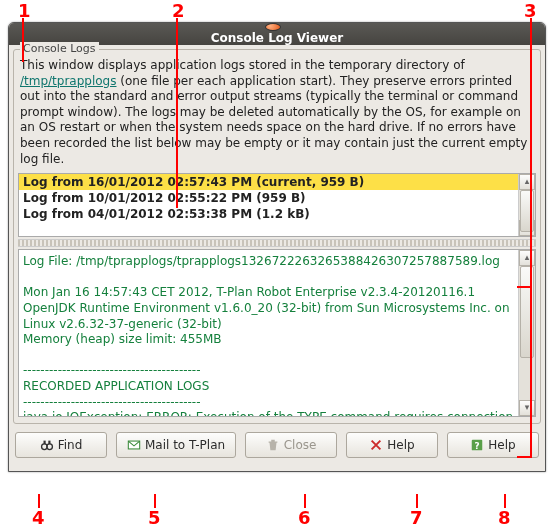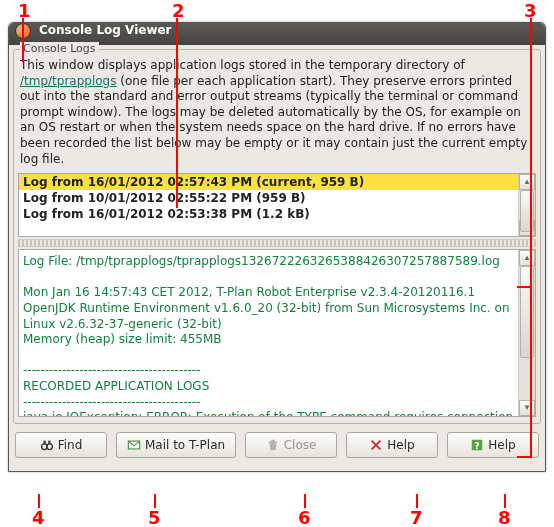--- a/index.html
+++ b/index.html
@@ -30,23 +30,24 @@
   border: 1px solid #555;
   border-radius: 6px 6px 0 0;
   background: #ece9e4;
   box-shadow: 0 0 2px rgba(0,0,0,0.4);
 }
 .titlebar {
   height: 22px;
   background: linear-gradient(#5a5955, #464440);
   border-radius: 5px 5px 0 0;
   display: flex;
-  align-items: flex-start;
+  align-items: center;
   color: #fff;
   padding: 0 6px;
+  flex-direction: column;
 }
 .close-orb {
   width: 14px;
   height: 14px;
   border-radius: 50%;
   background: radial-gradient(circle at 30% 30%, #ffb080, #e55a1a);
   border: 1px solid #333;
   margin-right: 8px;
 }
 .title-text {
@@ -209,21 +210,21 @@
     <div class="groupbox">
       <div class="group-label">Console Logs</div>
       <div class="desc">
         <span>This window displays application logs stored in the temporary directory of </span><a href="#">/tmp/tprapplogs</a><span> (one file per each application start). They preserve errors printed out into the standard and error output streams (typically the terminal or command prompt window). The logs may be deleted automatically by the OS, for example on an OS restart or when the system needs space on the hard drive. If no errors have been recorded the list below may be empty or it may contain just the current empty log file.</span>
       </div>
 
       <div class="list-wrap">
         <div class="list">
           <div class="list-row selected">Log from 16/01/2012 02:57:43 PM (current, 959 B)</div>
           <div class="list-row">Log from 10/01/2012 02:55:22 PM (959 B)</div>
-          <div class="list-row">Log from 16/01/2012 02:53:38 PM (1.2 kB)</div>
+          <div class="list-row">Log from 04/01/2012 02:53:38 PM (1.2 kB)</div>
         </div>
         <div class="scrollbar">
           <div class="sb-btn">▴</div>
           <div class="sb-track">
             <div class="sb-thumb" style="top:0;height:40px"></div>
           </div>
           <div class="sb-btn">▾</div>
         </div>
       </div>
 

